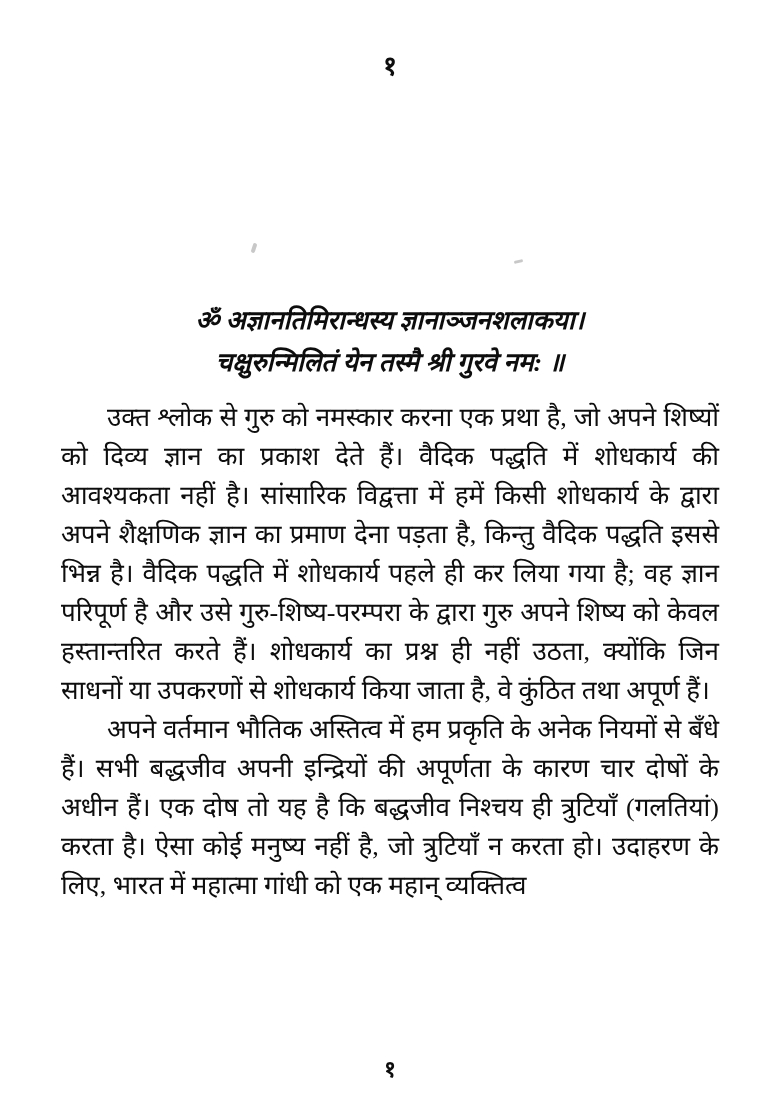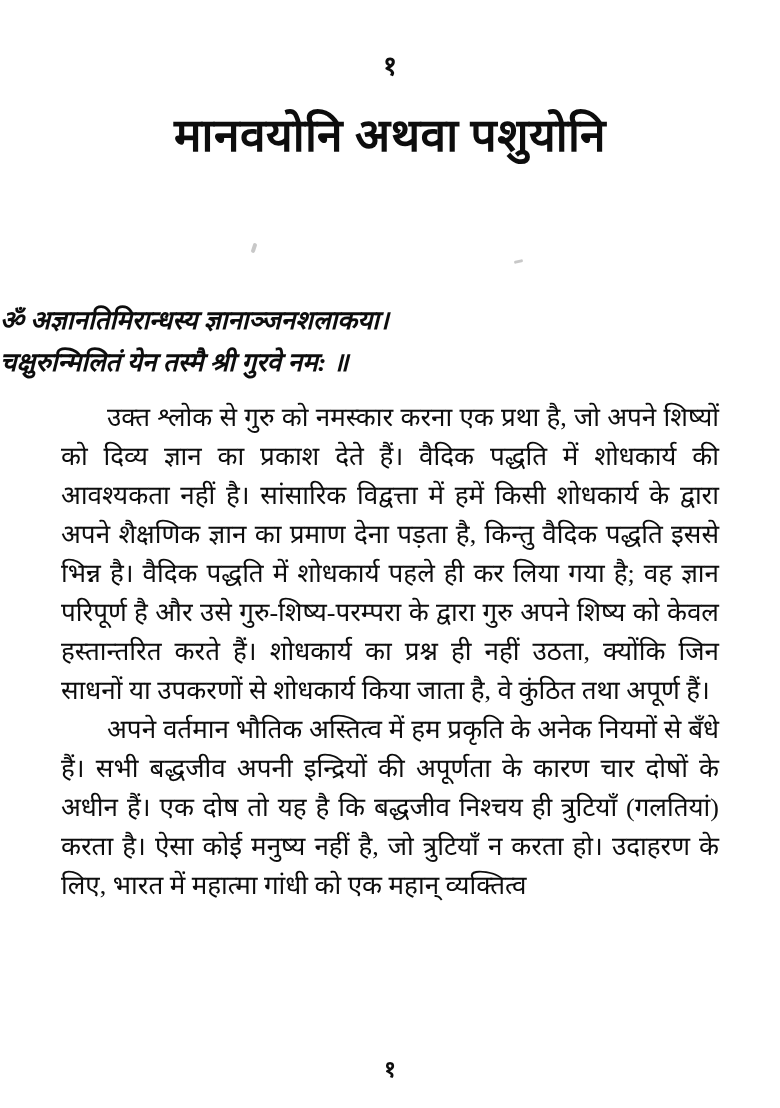--- a/index.html
+++ b/index.html
@@ -37,21 +37,21 @@
     font-weight: 700;
     line-height: 76px;
     letter-spacing: 0.5px;
   }
   .title-line { display: block; }
   .verse {
     position: absolute;
     top: 300px;
     left: 0;
     width: 100%;
-    text-align: left;
+    text-align: center;
     font-style: italic;
     font-weight: 600;
     font-size: 26px;
     line-height: 42px;
   }
   .body-text {
     position: absolute;
     top: 398px;
     left: 61px;
     width: 658px;
@@ -94,21 +94,20 @@
   }
 </style>
 </head>
 <body>
 
 <div class="page">
 
   <div class="chapter-number">१</div>
 
   <h1 class="title">
-    <span class="title-line">मानवयोनि अथवा पशुयोनि</span>
   </h1>
 
   <div class="verse">
     <div>ॐ अज्ञानतिमिरान्धस्य ज्ञानाञ्जनशलाकया।</div>
     <div>चक्षुरुन्मिलितं येन तस्मै श्री गुरवे नम: ॥</div>
   </div>
 
   <div class="body-text">
     <p class="para indent">उक्त श्लोक से गुरु को नमस्कार करना एक प्रथा है, जो अपने शिष्यों को दिव्य ज्ञान का प्रकाश देते हैं। वैदिक पद्धति में शोधकार्य की आवश्यकता नहीं है। सांसारिक विद्वत्ता में हमें किसी शोधकार्य के द्वारा अपने शैक्षणिक ज्ञान का प्रमाण देना पड़ता है, किन्तु वैदिक पद्धति इससे भिन्न है। वैदिक पद्धति में शोधकार्य पहले ही कर लिया गया है; वह ज्ञान परिपूर्ण है और उसे गुरु-शिष्य-परम्परा के द्वारा गुरु अपने शिष्य को केवल हस्तान्तरित करते हैं। शोधकार्य का प्रश्न ही नहीं उठता, क्योंकि जिन साधनों या उपकरणों से शोधकार्य किया जाता है, वे कुंठित तथा अपूर्ण हैं।</p>
     <p class="para indent">अपने वर्तमान भौतिक अस्तित्व में हम प्रकृति के अनेक नियमों से बँधे हैं। सभी बद्धजीव अपनी इन्द्रियों की अपूर्णता के कारण चार दोषों के अधीन हैं। एक दोष तो यह है कि बद्धजीव निश्चय ही त्रुटियाँ (गलतियां) करता है। ऐसा कोई मनुष्य नहीं है, जो त्रुटियाँ न करता हो। उदाहरण के लिए, भारत में महात्मा गांधी को एक महान् व्यक्तित्व</p>

